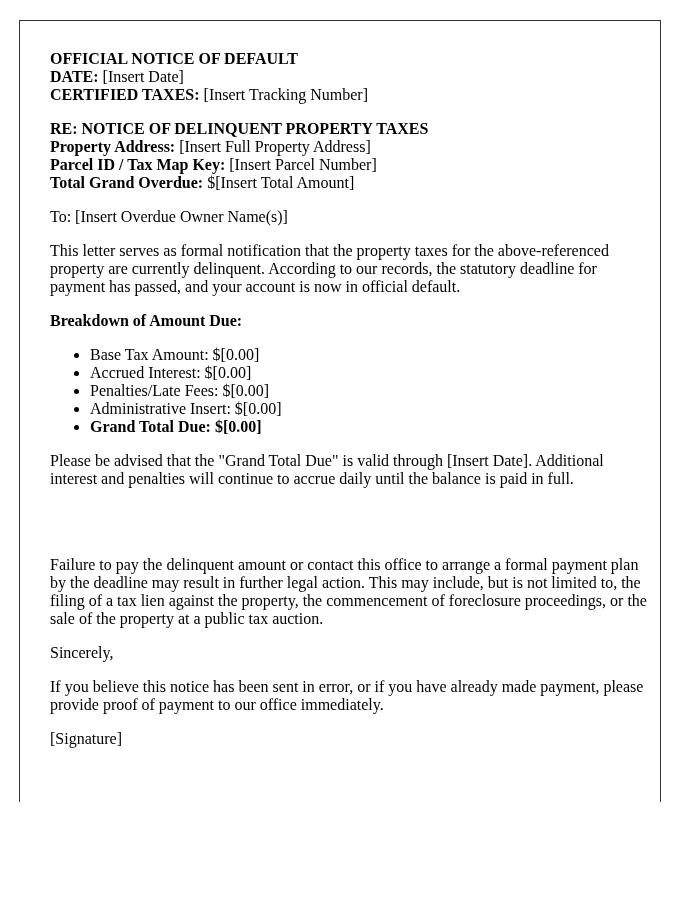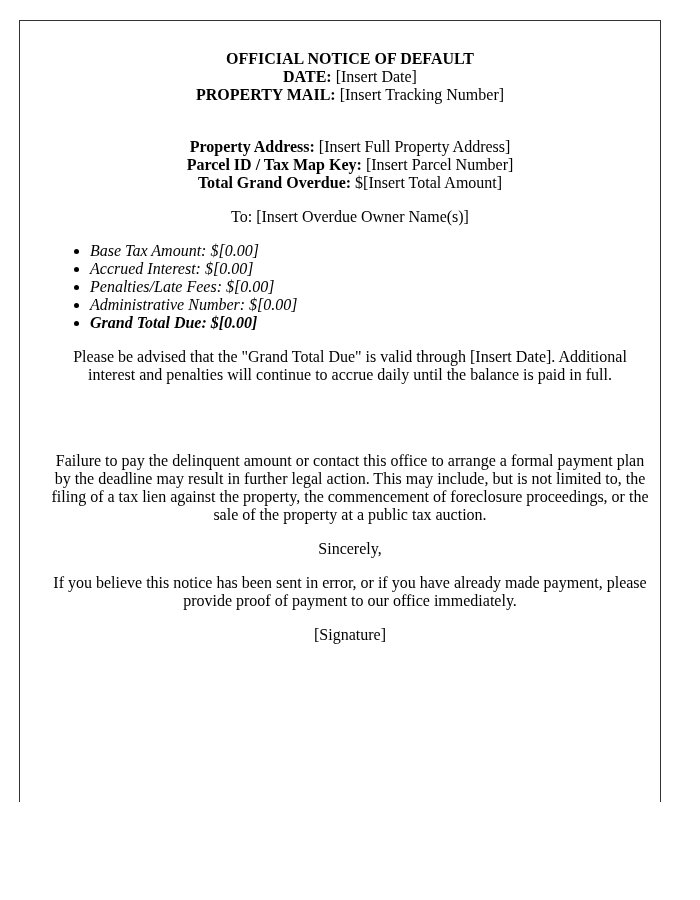--- a/index.html
+++ b/index.html
@@ -15,58 +15,60 @@
   }
   .content {
     position: absolute;
     left: 30px; top: 29px;
     width: 600px;
     font-family: "Liberation Serif", serif;
     font-size: 16px;
     line-height: 18px;
     color: #000000;
   }
-  p { margin: 0 0 16px 0; text-align: center; }
+  p { margin: 0 0 16px 0; }
   b { font-weight: bold; }
-  ul { margin: 16px 0 16px 0; padding-left: 40px; font-style: italic; }
+  ul { margin: 16px 0 16px 0; padding-left: 40px; }
   li { list-style: disc; }
 </style>
 </head>
 <body>
 
 <div class="page">
   <div class="content">
 
     <p>
       <b>OFFICIAL NOTICE OF DEFAULT</b><br>
       <b>DATE:</b>
       <span>[Insert Date]</span><br>
-      <b>PROPERTY MAIL:</b>
+      <b>CERTIFIED TAXES:</b>
       <span>[Insert Tracking Number]</span>
     </p>
 
     <p>
-      <br>
+      <b>RE: NOTICE OF DELINQUENT PROPERTY TAXES</b><br>
       <b>Property Address:</b>
       <span>[Insert Full Property Address]</span><br>
       <b>Parcel ID / Tax Map Key:</b>
       <span>[Insert Parcel Number]</span><br>
       <b>Total Grand Overdue:</b>
       <span>$[Insert Total Amount]</span>
     </p>
 
     <p>To: [Insert Overdue Owner Name(s)]</p>
 
+    <p>This letter serves as formal notification that the property taxes for the above-referenced property are currently delinquent. According to our records, the statutory deadline for payment has passed, and your account is now in official default.</p>
 
+    <p><b>Breakdown of Amount Due:</b></p>
 
     <ul>
       <li>Base Tax Amount: $[0.00]</li>
       <li>Accrued Interest: $[0.00]</li>
       <li>Penalties/Late Fees: $[0.00]</li>
-      <li>Administrative Number: $[0.00]</li>
+      <li>Administrative Insert: $[0.00]</li>
       <li><b>Grand Total Due: $[0.00]</b></li>
     </ul>
 
     <p>Please be advised that the "Grand Total Due" is valid through [Insert Date]. Additional interest and penalties will continue to accrue daily until the balance is paid in full.</p>
 
     <p>
       <br>
     </p>
 
     <p>

